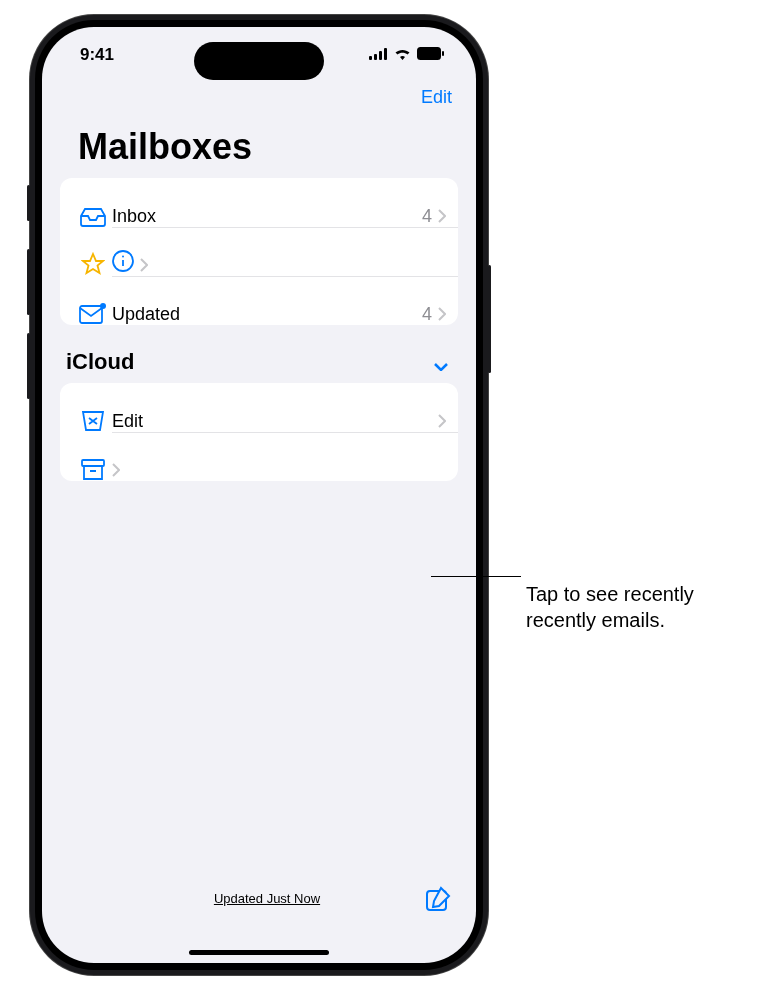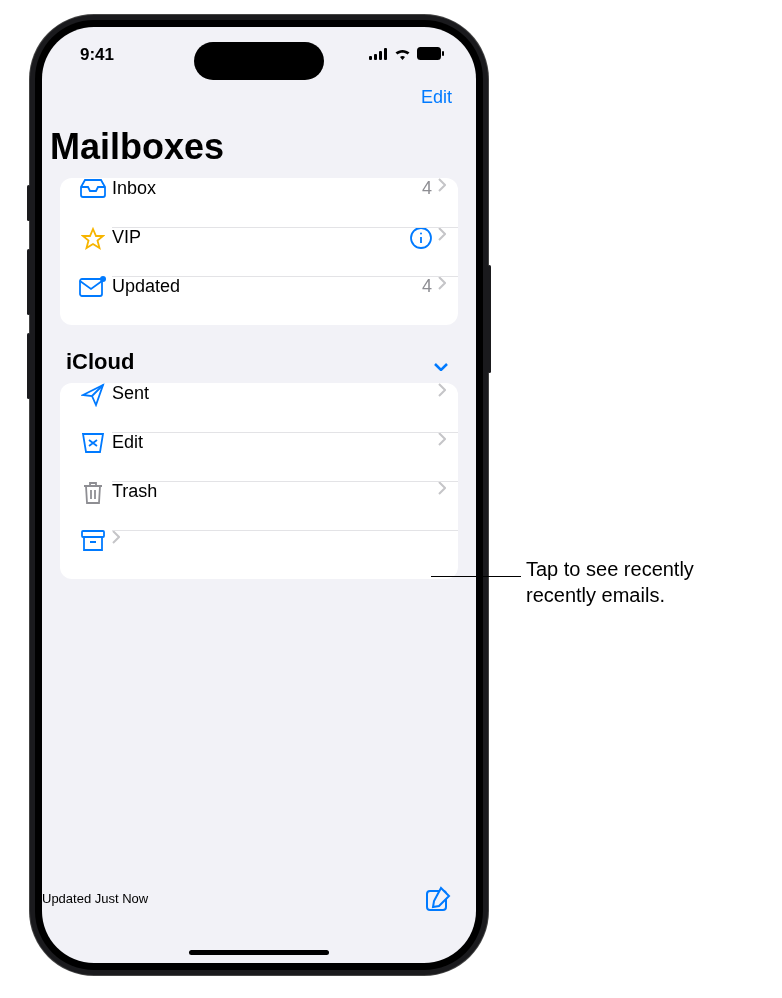--- a/index.html
+++ b/index.html
@@ -68,32 +68,32 @@
     }
     .edit-btn {
       color: #007aff;
       font-size: 18px;
       background: none;
       border: none;
     }
     .title {
       font-size: 36px;
       font-weight: 700;
-      padding: 14px 24px 10px 8px;
+      padding: 14px 24px 10px 36px;
       color: #000;
     }
     .list-group {
       background: #fff;
       border-radius: 12px;
       margin: 0 18px 24px 18px;
       overflow: hidden;
     }
     .list-item {
       display: flex;
-      align-items: flex-start;
+      align-items: flex-end;
       height: 49px;
       padding: 0 12px 0 14px;
       position: relative;
     }
     .list-item + .list-item::before {
       content: '';
       position: absolute;
       top: 0;
       left: 52px;
       right: 0;
@@ -132,27 +132,28 @@
     .section-title {
       font-size: 22px;
       font-weight: 700;
     }
     .expand-chevron {
       color: #007aff;
     }
     .toolbar {
       position: absolute;
       bottom: 0;
-      left: 0;
+      left: 16px;
       right: 0;
       height: 86px;
       display: flex;
-      justify-content: flex-start;
+      justify-content: center;
       align-items: flex-start;
       padding-top: 14px;
+      text-decoration: underline;
     }
     .toolbar-status {
       font-size: 13px;
       color: #000;
     }
     .compose-btn {
       position: absolute;
       right: 24px;
       top: 8px;
       color: #007aff;
@@ -172,21 +173,21 @@
       background: #1a1a1d;
       border-radius: 2px;
     }
     .btn-right { right: -3px; top: 250px; width: 3px; height: 108px; }
     .btn-left1 { left: -3px; top: 170px; width: 3px; height: 36px; }
     .btn-left2 { left: -3px; top: 234px; width: 3px; height: 66px; }
     .btn-left3 { left: -3px; top: 318px; width: 3px; height: 66px; }
     .callout {
       position: absolute;
       left: 526px;
-      top: 556px;
+      top: 581px;
       font-size: 20px;
       line-height: 1.3;
       color: #000;
     }
     .callout-line {
       position: absolute;
       left: 431px;
       top: 576px;
       width: 90px;
       height: 1px;
@@ -249,21 +250,20 @@
           <span class="chevron"><svg width="8" height="14" viewBox="0 0 8 14" fill="none" stroke="currentColor" stroke-width="2">
                 <path d="M1 1 L7 7 L1 13"></path>
               </svg></span>
         </div>
         <div class="list-item">
           <span class="icon-slot">
             <svg width="24" height="24" viewBox="0 0 24 24" fill="none" stroke="#f7b500" stroke-width="1.8">
                 <path d="M12 2 L15 9 L22 9 L16.5 13.5 L18.5 21 L12 17 L5.5 21 L7.5 13.5 L2 9 L9 9 Z"></path>
               </svg>
           </span>
-          <span class="item-label">VIP</span>
           <span class="info-icon">
             <svg width="22" height="22" viewBox="0 0 22 22" fill="none" stroke="currentColor" stroke-width="1.8">
                 <circle cx="11" cy="11" r="10"></circle>
                 <circle cx="11" cy="6.5" r="1" fill="currentColor" stroke="none"></circle>
                 <line x1="11" y1="10" x2="11" y2="16"></line>
               </svg>
           </span>
           <span class="chevron"><svg width="8" height="14" viewBox="0 0 8 14" fill="none" stroke="currentColor" stroke-width="2">
                 <path d="M1 1 L7 7 L1 13"></path>
               </svg></span>
@@ -287,53 +287,26 @@
       <div class="section-header">
         <span class="section-title">iCloud</span>
         <span class="expand-chevron"><svg width="14" height="8" viewBox="0 0 14 8" fill="none" stroke="currentColor" stroke-width="2.5">
               <path d="M1 1 L7 7 L13 1"></path>
             </svg></span>
       </div>
 
       <div class="list-group">
         <div class="list-item">
           <span class="icon-slot">
-            <svg width="24" height="24" viewBox="0 0 24 24" fill="none" stroke="#007aff" stroke-width="1.8">
-                <path d="M2 12 L22 2 L15 22 L11 13 Z"></path>
-                <path d="M11 13 L22 2"></path>
-              </svg>
-          </span>
-          <span class="item-label">Sent</span>
-          <span class="chevron"><svg width="8" height="14" viewBox="0 0 8 14" fill="none" stroke="currentColor" stroke-width="2">
-                <path d="M1 1 L7 7 L1 13"></path>
-              </svg></span>
-        </div>
-        <div class="list-item">
-          <span class="icon-slot">
             <svg width="24" height="22" viewBox="0 0 24 22" fill="none" stroke="#007aff" stroke-width="1.8">
                 <path d="M2 2 L22 2 L19 20 L5 20 Z"></path>
                 <path d="M8 8 L16 14 M16 8 L8 14"></path>
               </svg>
           </span>
           <span class="item-label">Edit</span>
-          <span class="chevron"><svg width="8" height="14" viewBox="0 0 8 14" fill="none" stroke="currentColor" stroke-width="2">
-                <path d="M1 1 L7 7 L1 13"></path>
-              </svg></span>
-        </div>
-        <div class="list-item">
-          <span class="icon-slot">
-            <svg width="22" height="24" viewBox="0 0 22 24" fill="none" stroke="#8e8e93" stroke-width="1.8">
-                <path d="M2 5 L20 5"></path>
-                <path d="M4 5 L5 22 L17 22 L18 5"></path>
-                <path d="M8 2 L14 2 L14 5 L8 5 Z"></path>
-                <line x1="9" y1="9" x2="9" y2="18"></line>
-                <line x1="13" y1="9" x2="13" y2="18"></line>
-              </svg>
-          </span>
-          <span class="item-label">Trash</span>
           <span class="chevron"><svg width="8" height="14" viewBox="0 0 8 14" fill="none" stroke="currentColor" stroke-width="2">
                 <path d="M1 1 L7 7 L1 13"></path>
               </svg></span>
         </div>
         <div class="list-item">
           <span class="icon-slot">
             <svg width="24" height="22" viewBox="0 0 24 22" fill="none" stroke="#007aff" stroke-width="1.8">
                 <rect x="1" y="1" width="22" height="6" rx="1"></rect>
                 <path d="M3 7 L3 20 L21 20 L21 7"></path>
                 <line x1="9" y1="12" x2="15" y2="12"></line>

